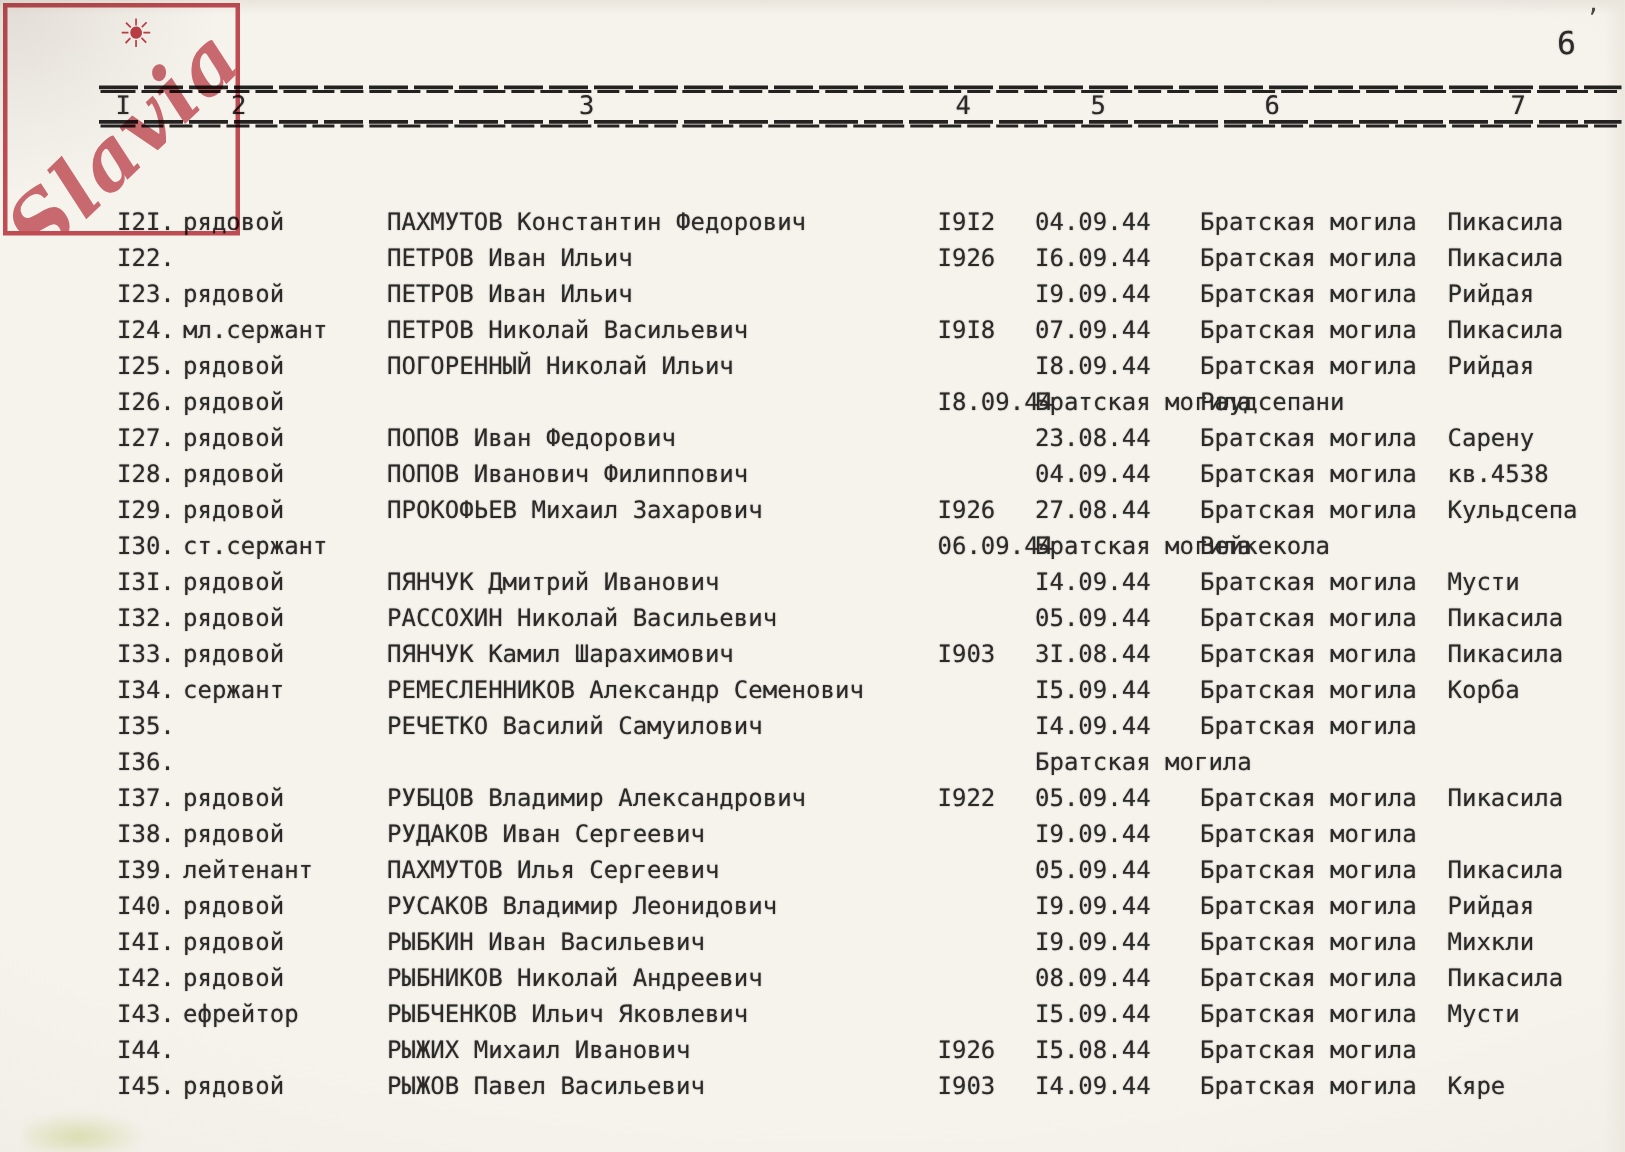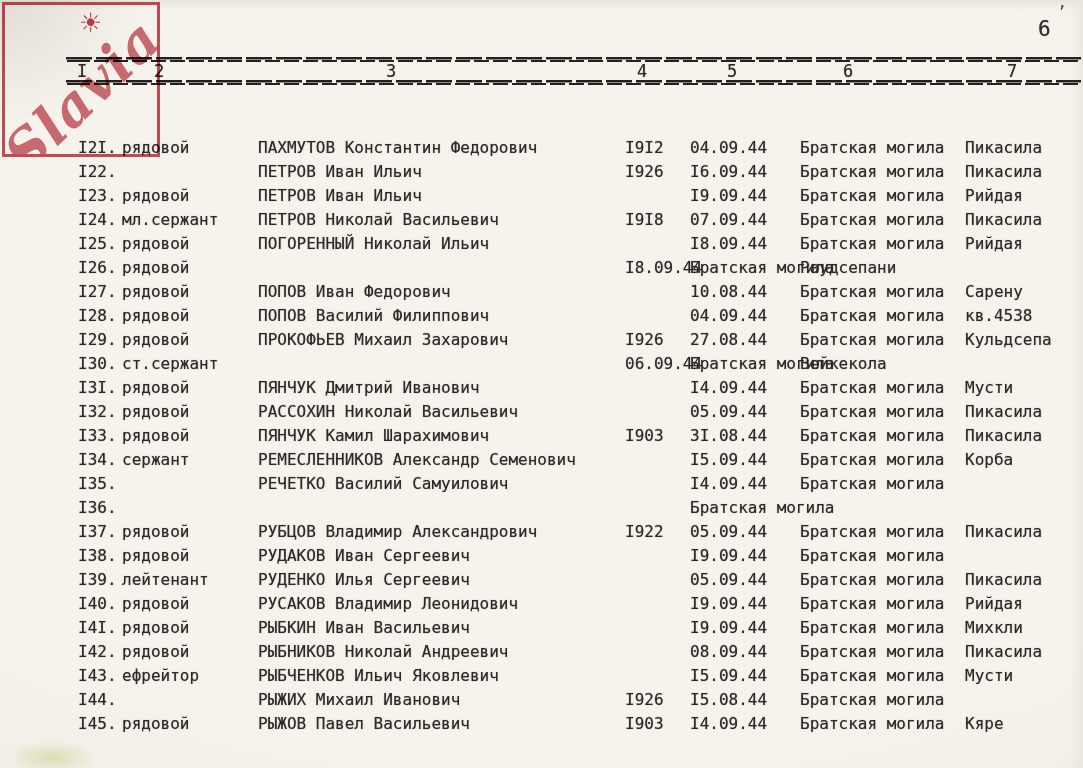--- a/index.html
+++ b/index.html
@@ -153,29 +153,29 @@
     <span class="c">I8.09.44</span>
     <span class="c">Братская могила</span>
     <span class="c">Раудсепани</span>
   </div>
 
   <div class="row">
     <span class="c">I27.</span>
     <span class="c">рядовой</span>
     <span class="c">ПОПОВ Иван Федорович</span>
     <span class="c"></span>
-    <span class="c">10.08.44</span>
+    <span class="c">23.08.44</span>
     <span class="c">Братская могила</span>
     <span class="c">Сарену</span>
   </div>
 
   <div class="row">
     <span class="c">I28.</span>
     <span class="c">рядовой</span>
-    <span class="c">ПОПОВ Василий Филиппович</span>
+    <span class="c">ПОПОВ Иванович Филиппович</span>
     <span class="c"></span>
     <span class="c">04.09.44</span>
     <span class="c">Братская могила</span>
     <span class="c">кв.4538</span>
   </div>
 
   <div class="row">
     <span class="c">I29.</span>
     <span class="c">рядовой</span>
     <span class="c">ПРОКОФЬЕВ Михаил Захарович</span>
@@ -269,21 +269,21 @@
     <span class="c">РУДАКОВ Иван Сергеевич</span>
     <span class="c"></span>
     <span class="c">I9.09.44</span>
     <span class="c">Братская могила</span>
     <span class="c"></span>
   </div>
 
   <div class="row">
     <span class="c">I39.</span>
     <span class="c">лейтенант</span>
-    <span class="c">РУДЕНКО Илья Сергеевич</span>
+    <span class="c">ПАХМУТОВ Илья Сергеевич</span>
     <span class="c"></span>
     <span class="c">05.09.44</span>
     <span class="c">Братская могила</span>
     <span class="c">Пикасила</span>
   </div>
 
   <div class="row">
     <span class="c">I40.</span>
     <span class="c">рядовой</span>
     <span class="c">РУСАКОВ Владимир Леонидович</span>

